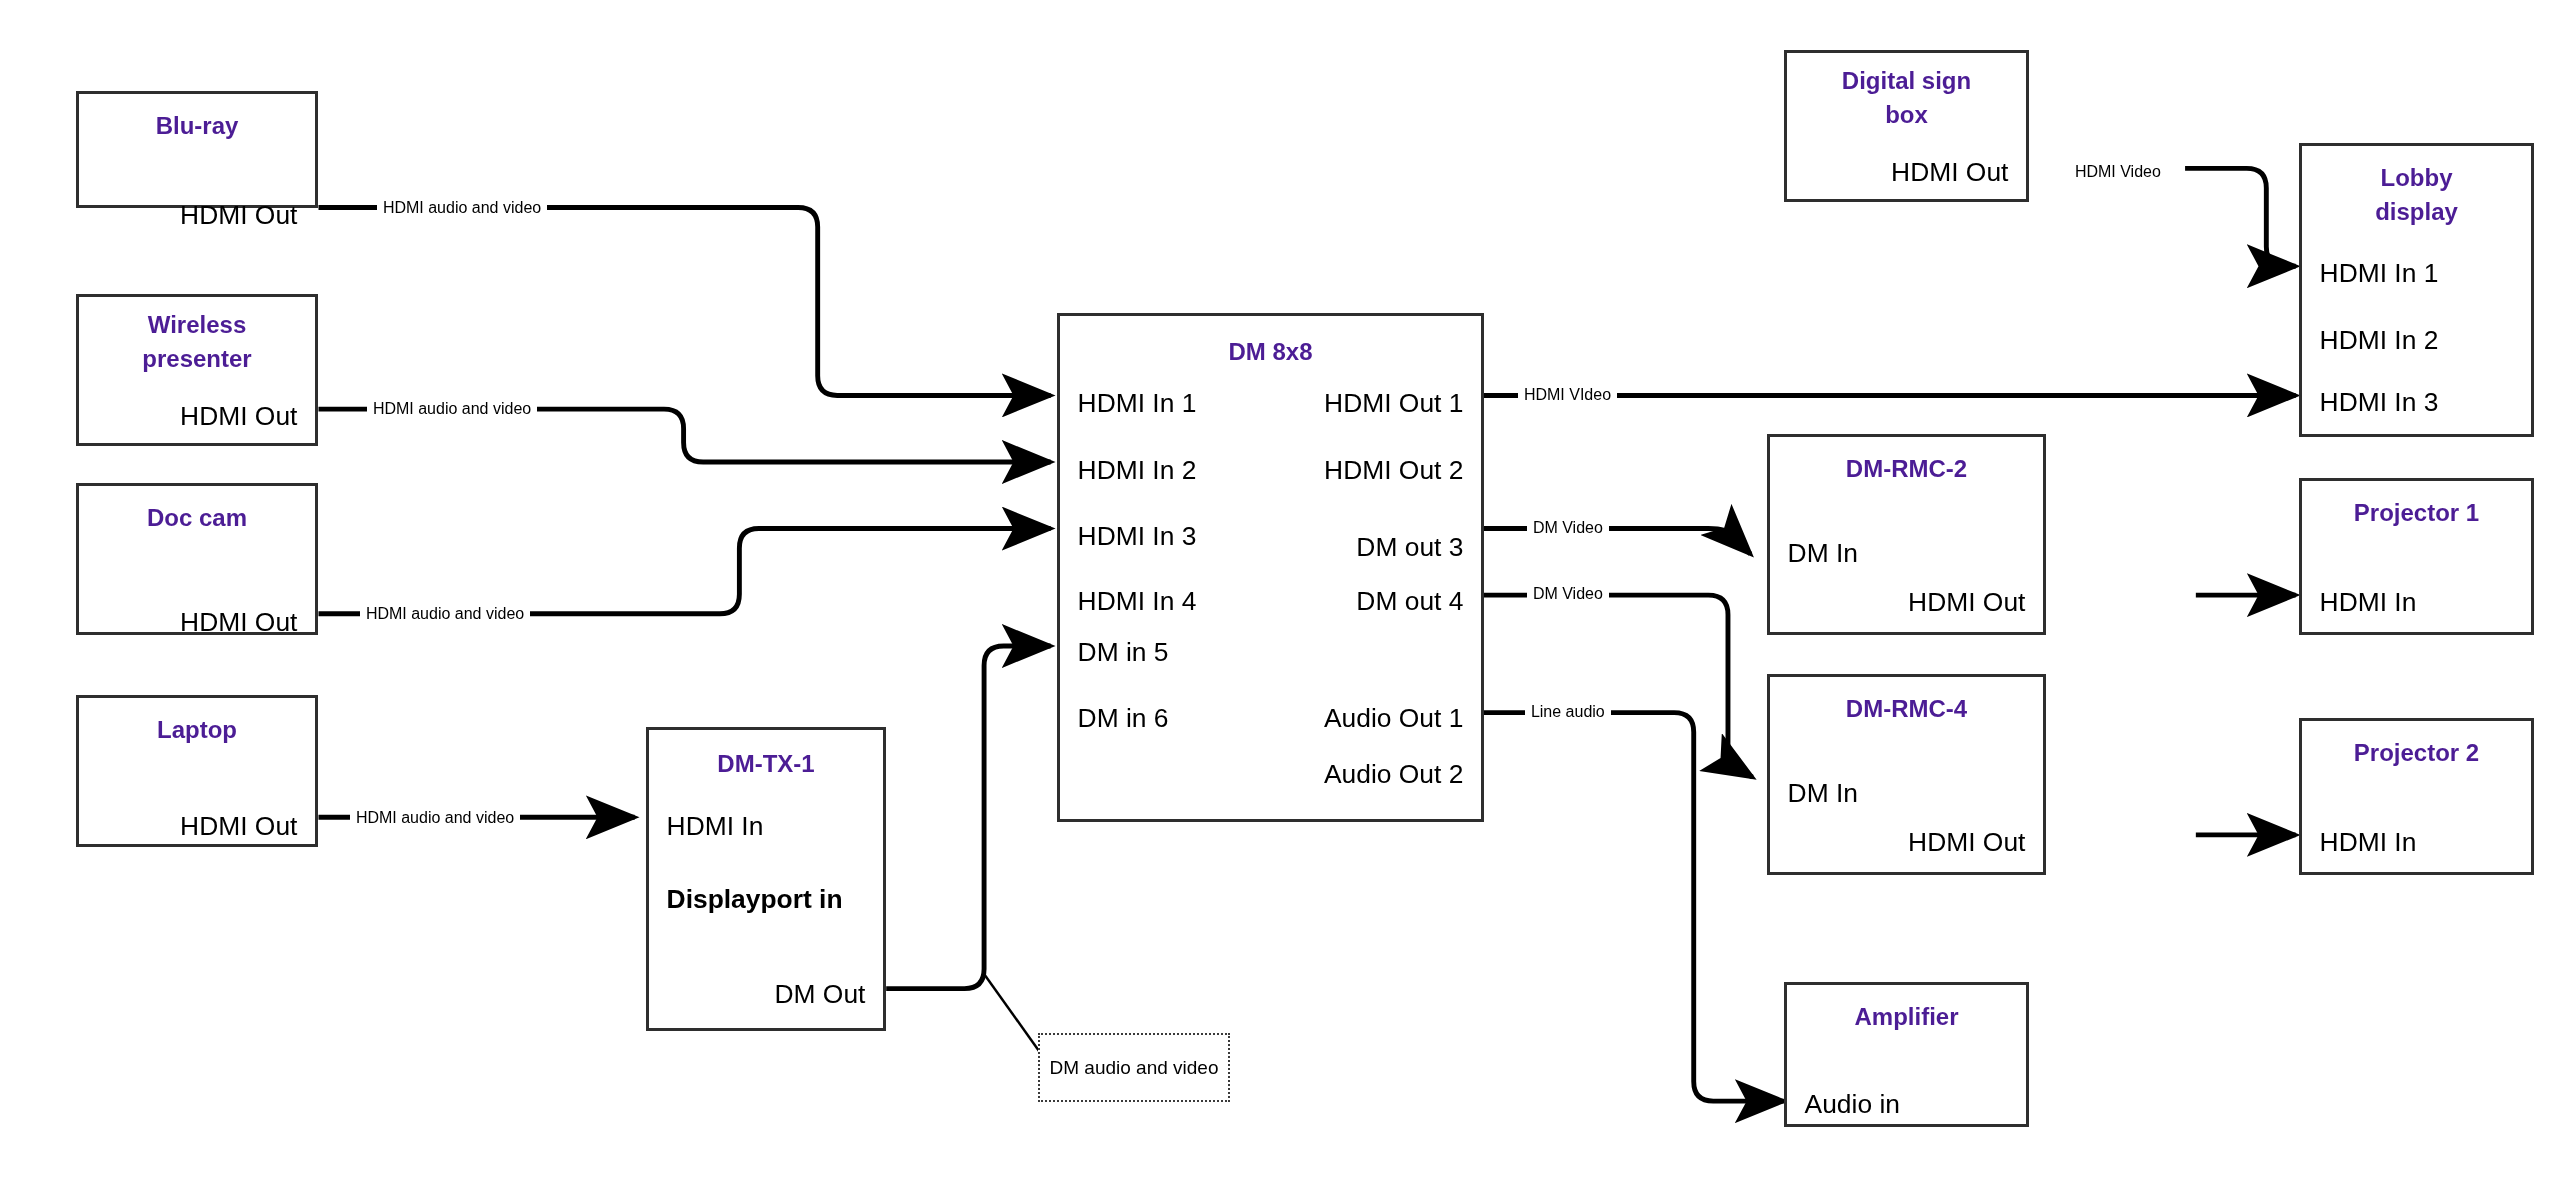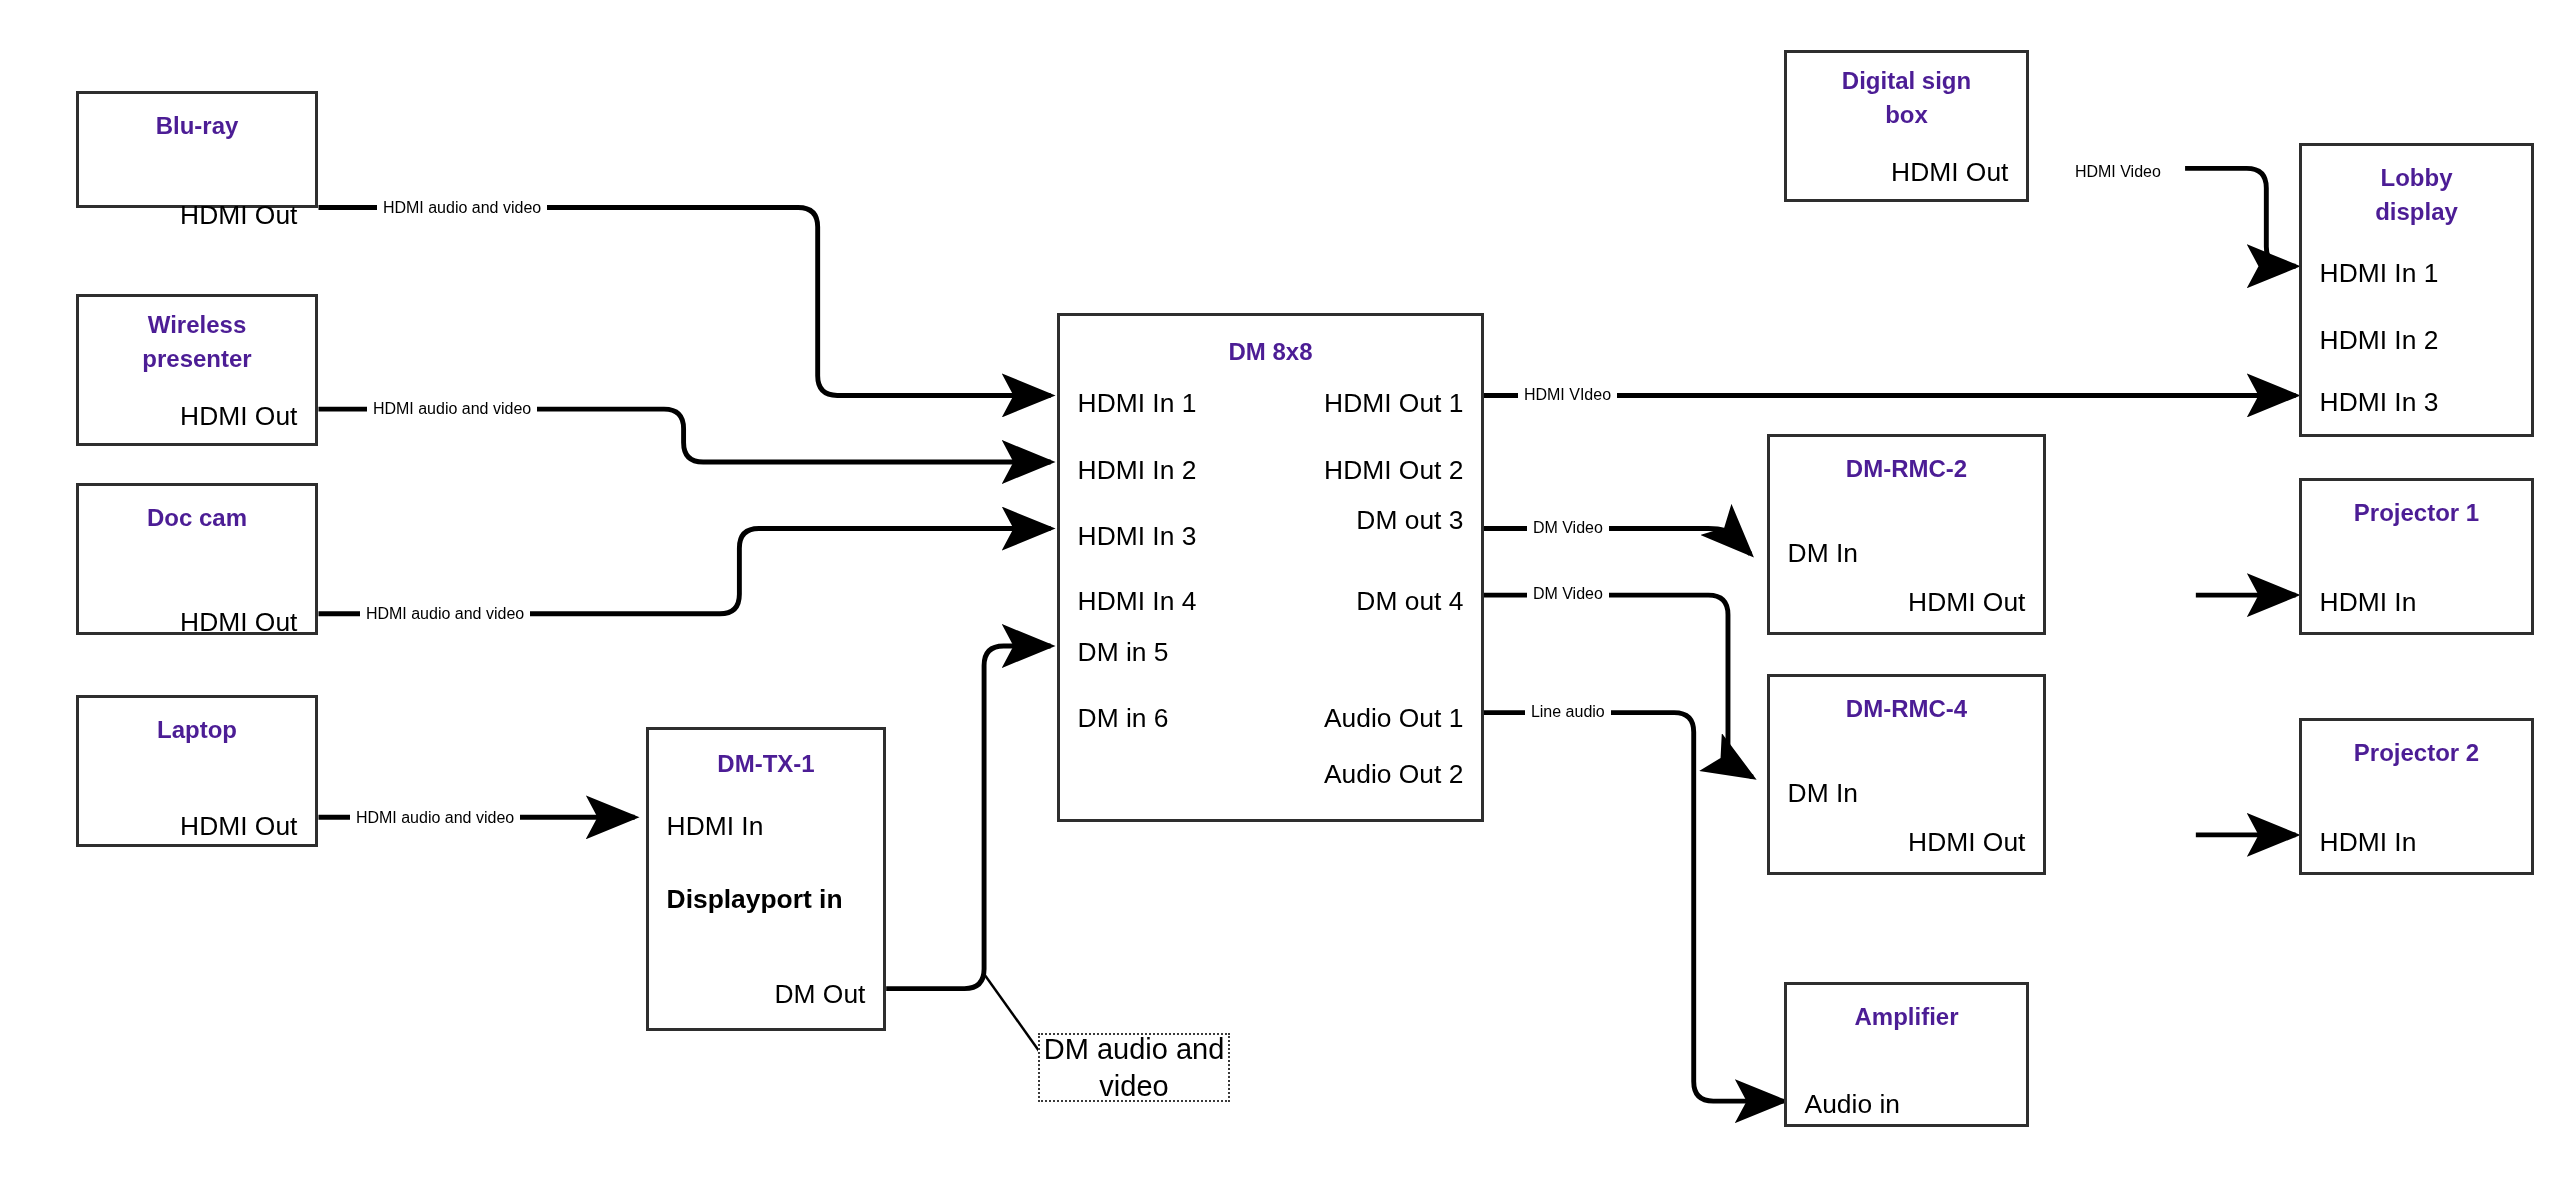--- a/index.html
+++ b/index.html
@@ -58,21 +58,21 @@
     padding: 0 5.9px;
     z-index: 3;
     line-height: 1;
     transform: translateY(-50%);
   }
   .callout {
     position: absolute;
     box-sizing: border-box;
     border: 2.9px dotted #3a3a3a;
     background: #ffffff;
-    font-size: 29px;
+    font-size: 19px;
     color: #000000;
     text-align: center;
     line-height: 1.25;
     display: flex;
     align-items: center;
     justify-content: center;
     z-index: 3;
   }
 </style>
 </head>
@@ -150,21 +150,21 @@
 
     <div class="port left" style="top:74px;">HDMI In 1</div>
     <div class="port left" style="top:141px;">HDMI In 2</div>
     <div class="port left" style="top:207px;">HDMI In 3</div>
     <div class="port left" style="top:272px;">HDMI In 4</div>
     <div class="port left" style="top:323px;">DM in 5</div>
     <div class="port left" style="top:389px;">DM in 6</div>
 
     <div class="port right" style="top:74px;">HDMI Out 1</div>
     <div class="port right" style="top:141px;">HDMI Out 2</div>
-    <div class="port right" style="top:191px;text-align:center;">DM out 3</div>
+    <div class="port right" style="top:218px;text-align:center;">DM out 3</div>
     <div class="port right" style="top:272px;">DM out 4</div>
     <div class="port right" style="top:389px;">Audio Out 1</div>
     <div class="port right" style="top:445px;">Audio Out 2</div>
   </div>
 
   <div class="node" style="left:1784px; top:50px; width:245px; height:152px;">
     <div class="node-title" style="top:13.7px;">Digital sign</div>
     <div class="node-title" style="top:48px;">box</div>
     <div class="port right" style="top:106px;">HDMI Out</div>
   </div>

